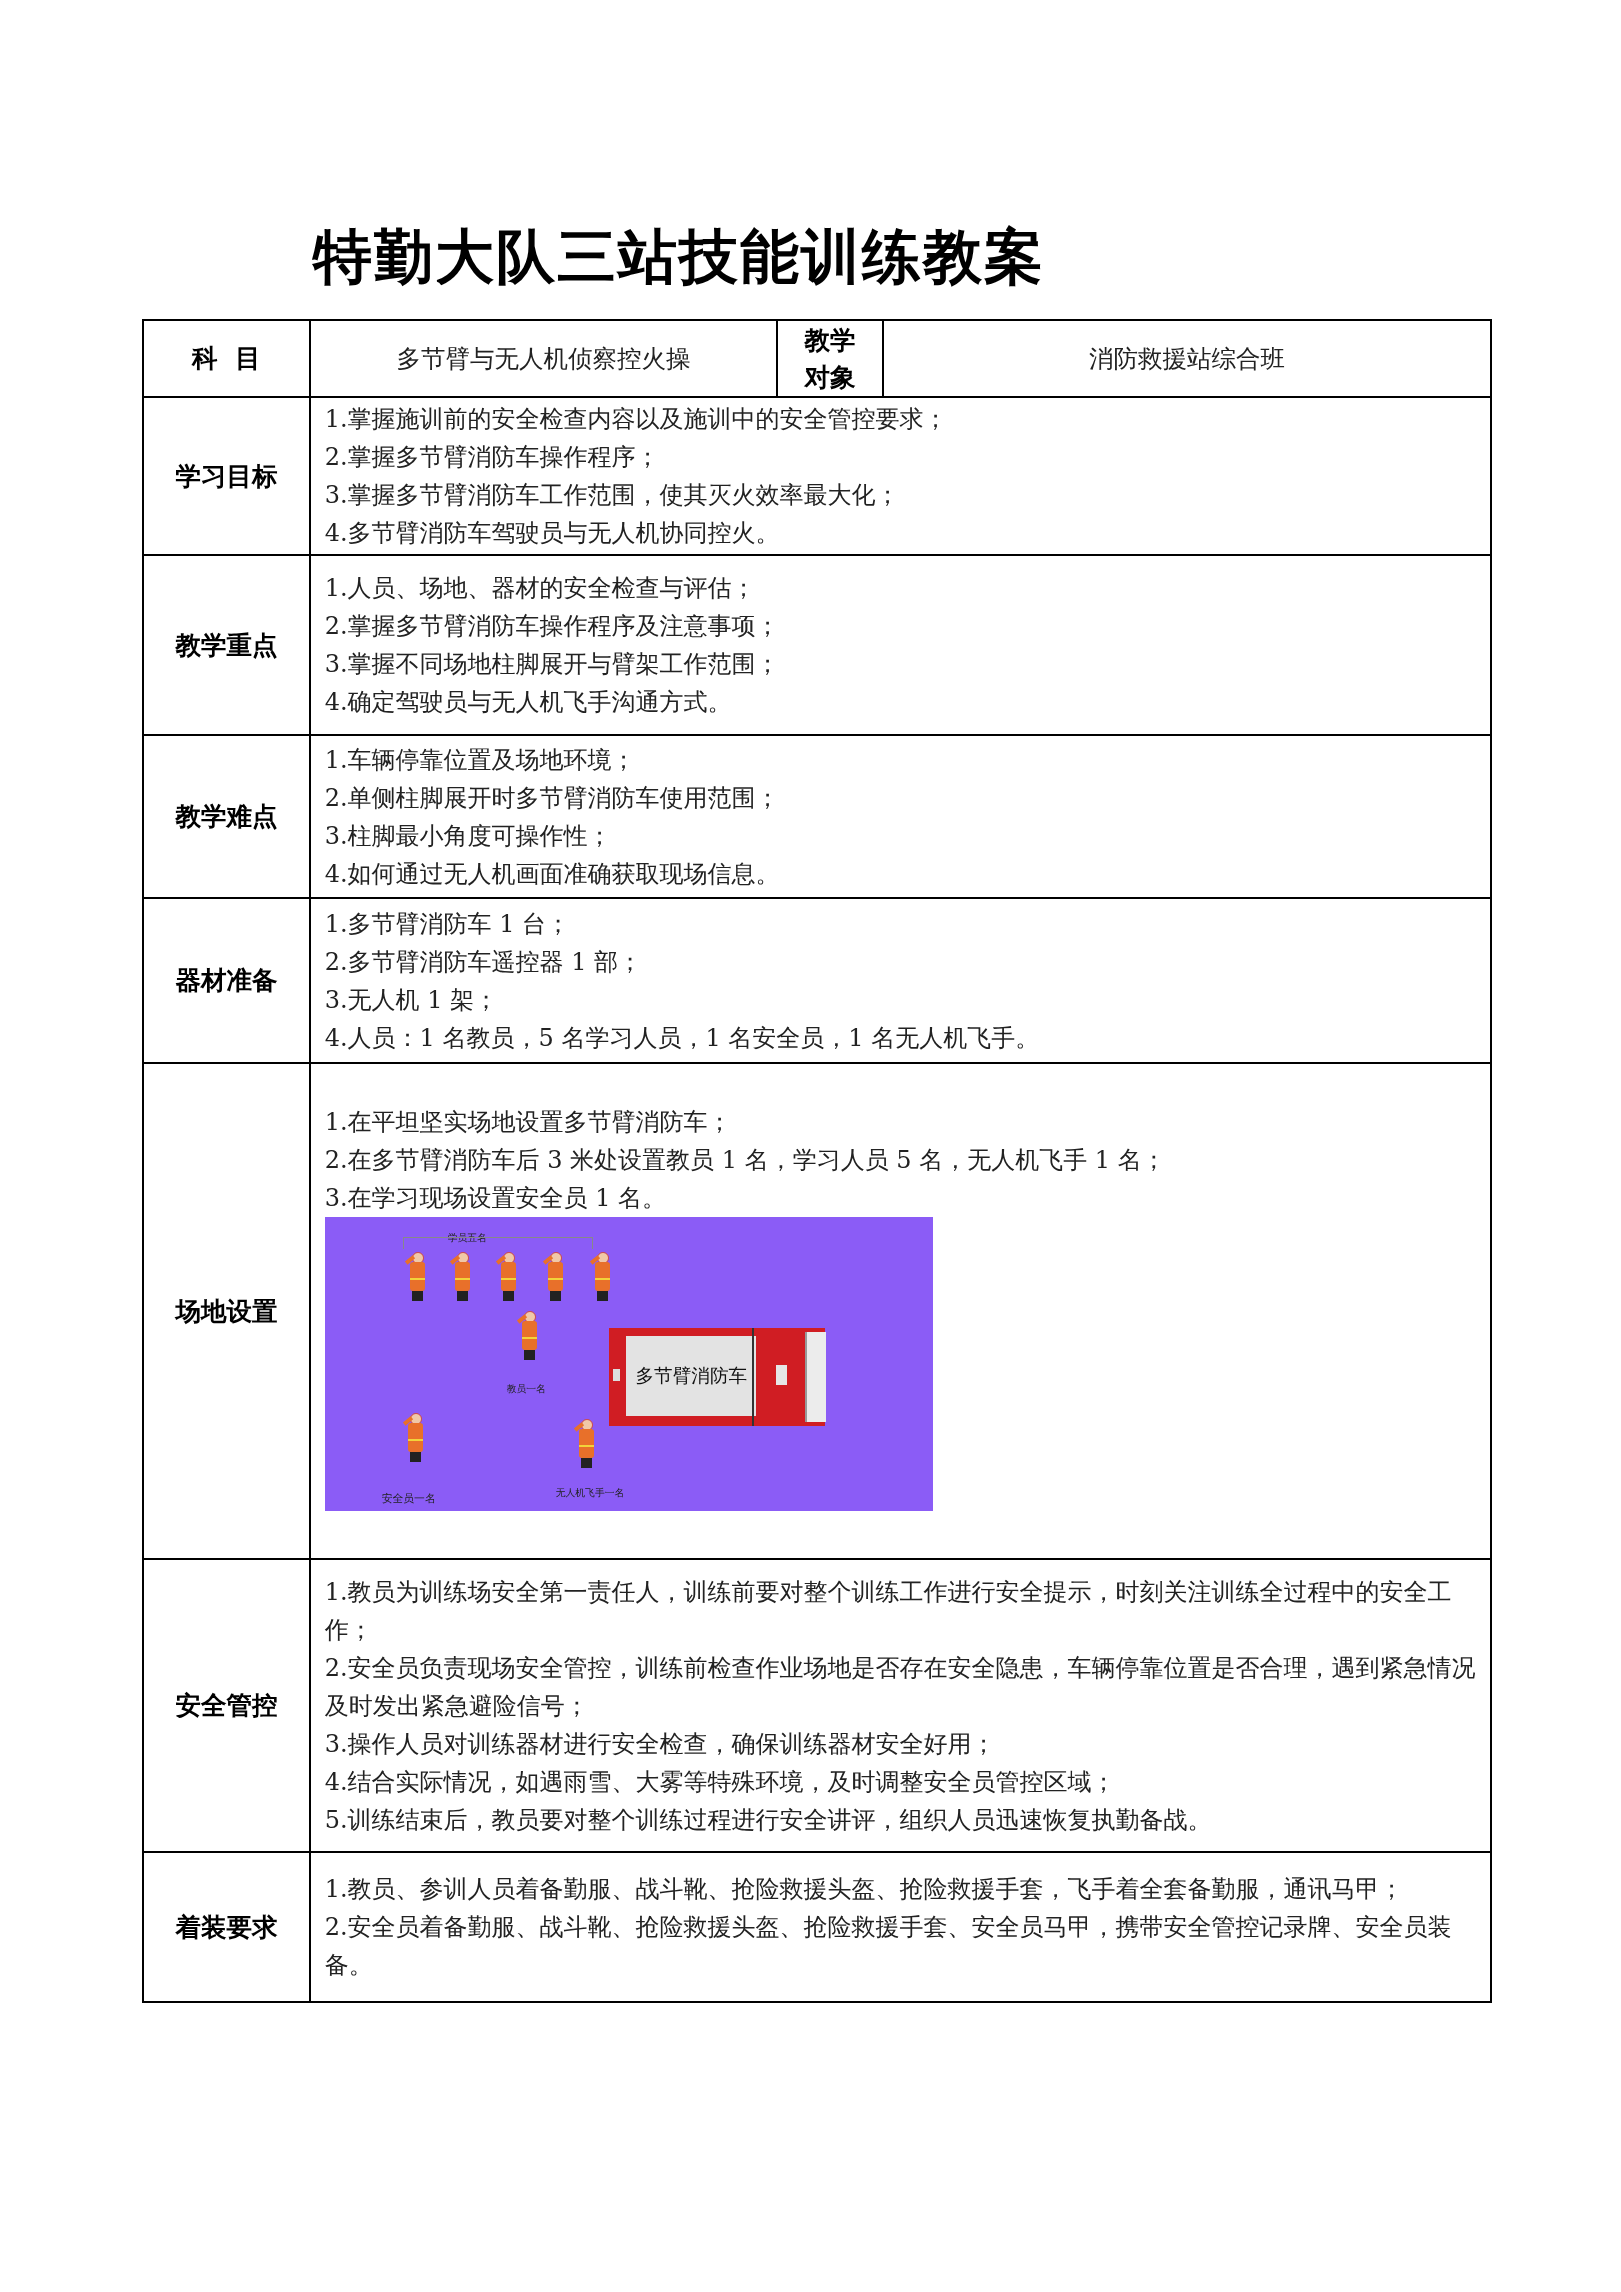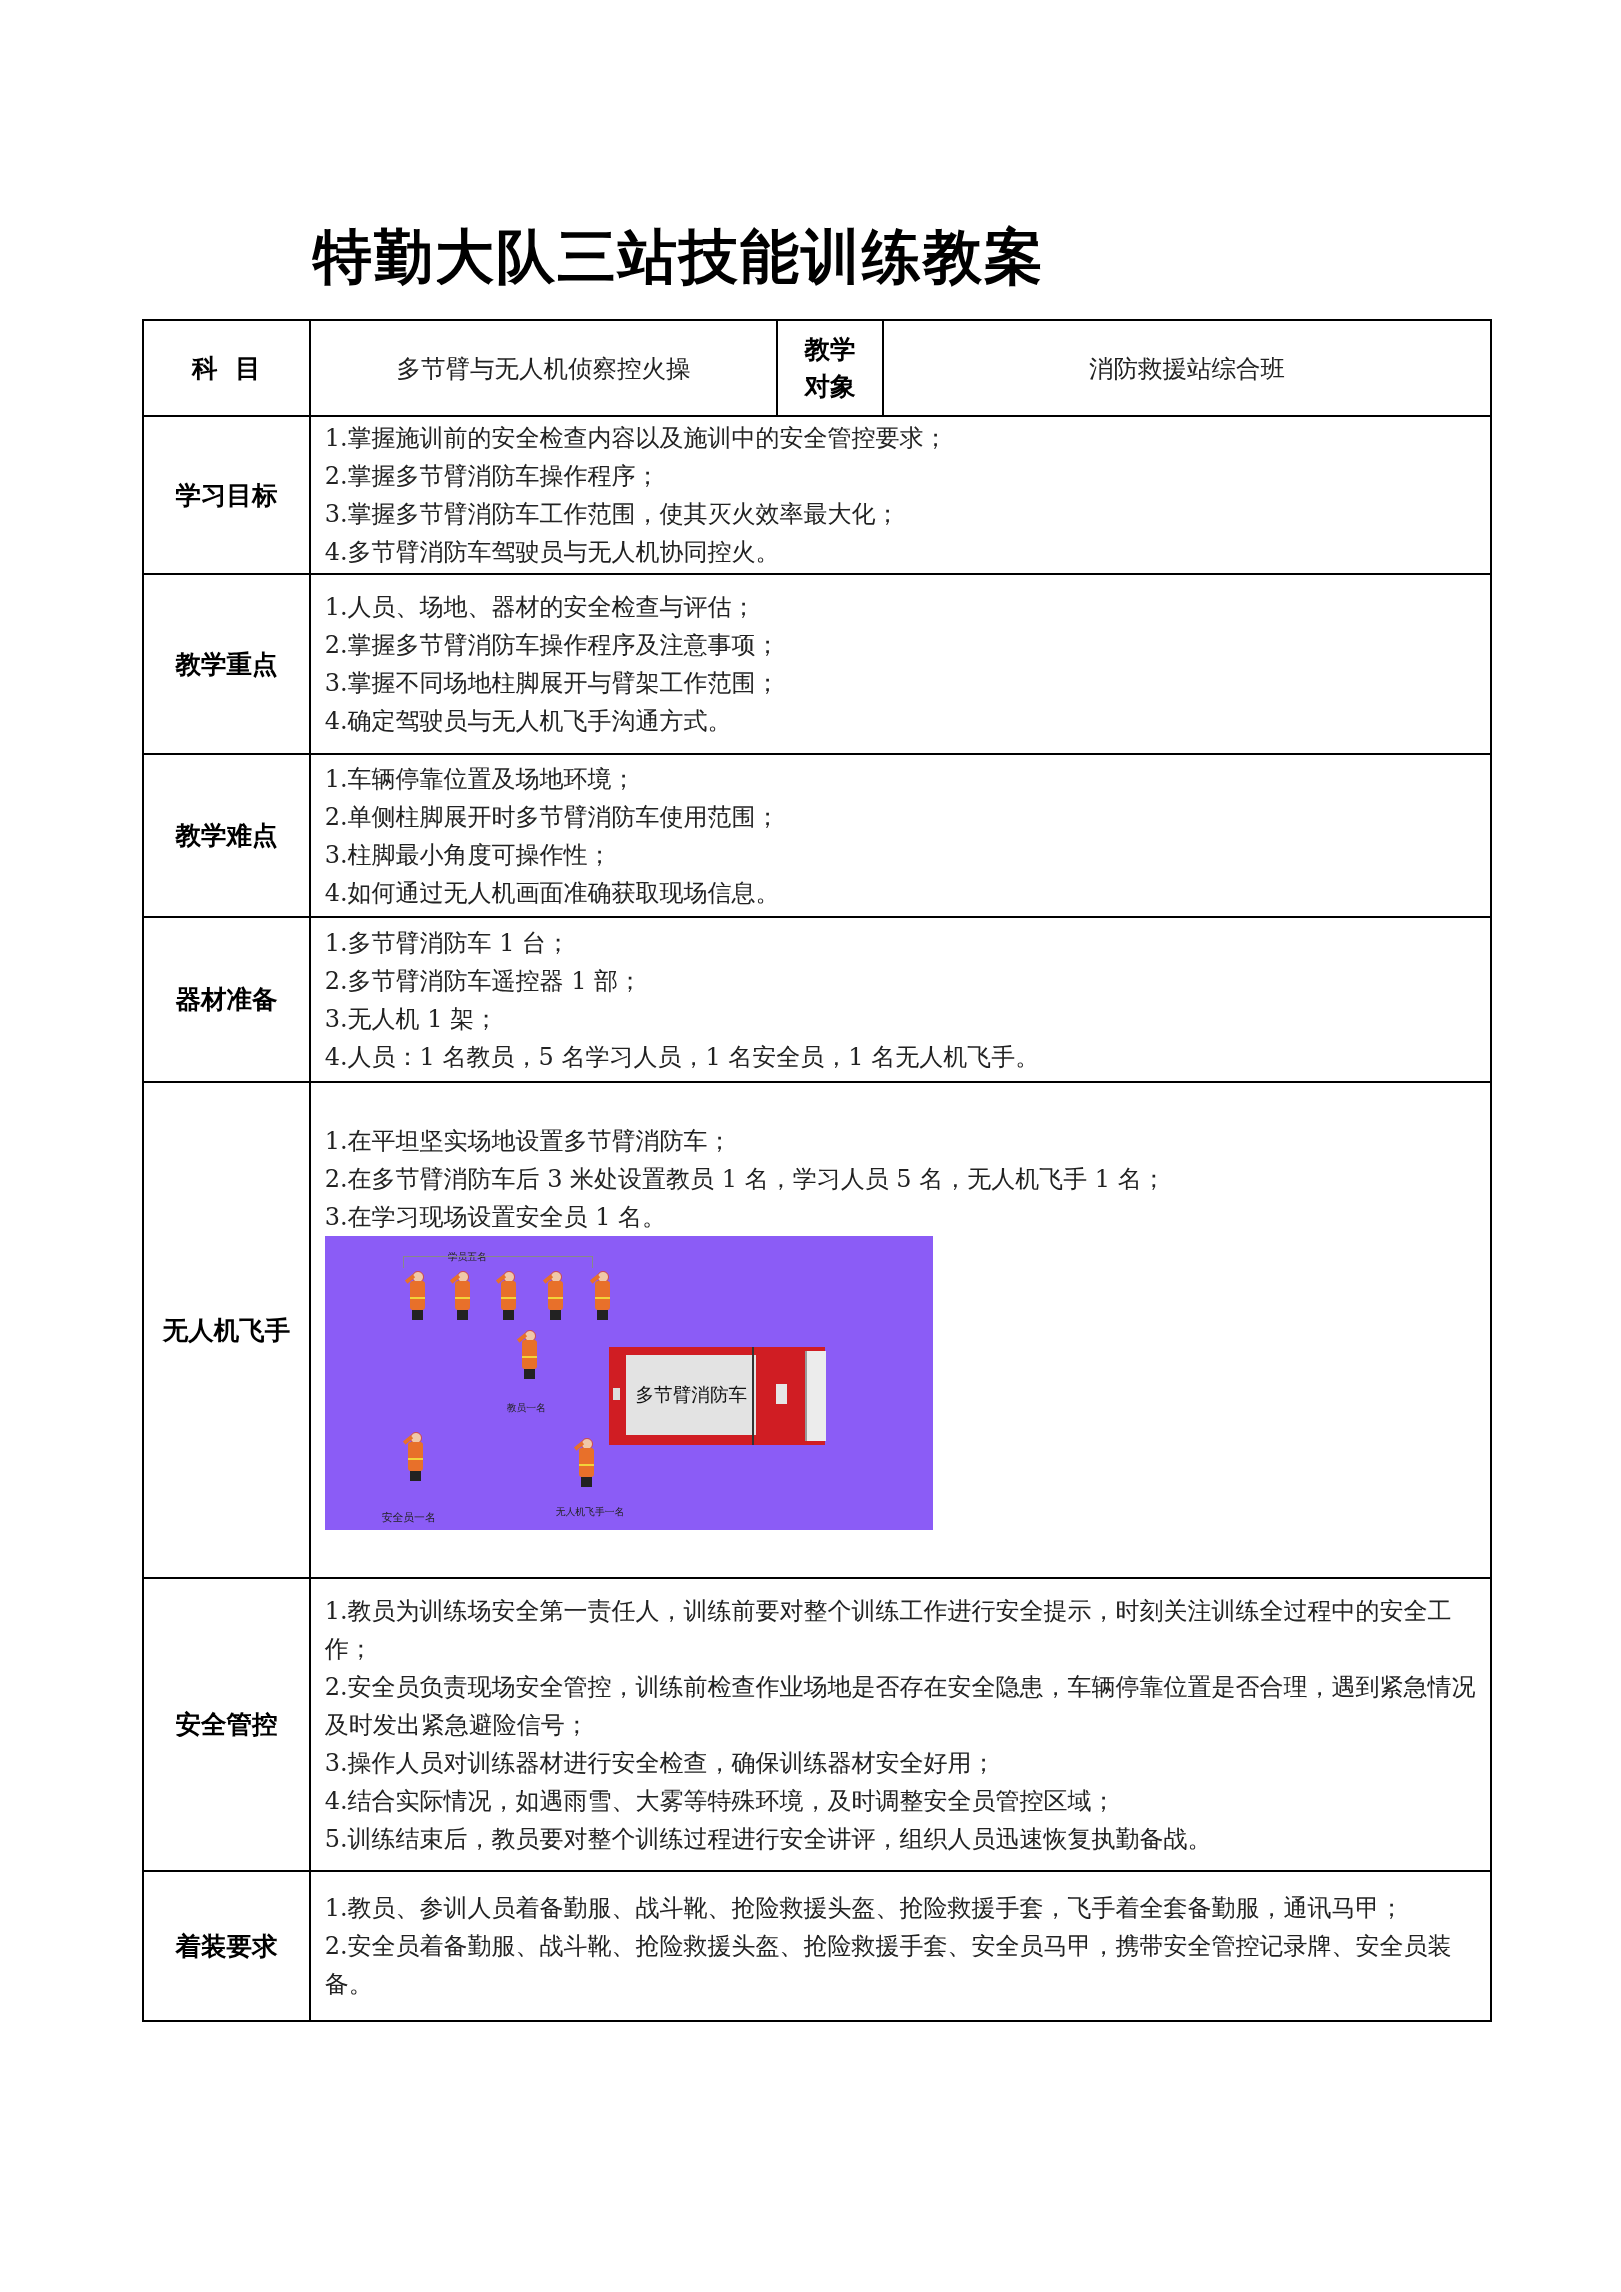--- a/index.html
+++ b/index.html
@@ -34,21 +34,21 @@
 <div class="title">特勤大队三站技能训练教案</div>
 
 <table class="plan">
   <colgroup>
     <col style="width:167px">
     <col style="width:467px">
     <col style="width:106px">
     <col style="width:608px">
   </colgroup>
   <tbody>
-      <tr style="height:96px">
+      <tr style="height:77px">
     <td class="lbl" style="white-space:pre">科  目</td>
     <td class="val">多节臂与无人机侦察控火操</td>
     <td class="lbl2"><span style="display:inline-block;width:55px;word-break:break-all;">教学对象</span></td>
     <td class="val">消防救援站综合班</td>
   </tr>
 
   <tr style="height:157px">
     <td class="lbl">学习目标</td>
     <td class="content" colspan="3">
       <div>1.掌握施训前的安全检查内容以及施训中的安全管控要求；</div>
@@ -82,21 +82,21 @@
     <td class="lbl">器材准备</td>
     <td class="content" colspan="3">
       <div>1.多节臂消防车 1 台；</div>
       <div>2.多节臂消防车遥控器 1 部；</div>
       <div>3.无人机 1 架；</div>
       <div>4.人员：1 名教员，5 名学习人员，1 名安全员，1 名无人机飞手。</div>
     </td>
   </tr>
 
   <tr style="height:496px">
-    <td class="lbl">无人机飞手</td>
+    <td class="lbl">场地设置</td>
     <td class="content" colspan="3" style="padding-top:39px !important;vertical-align:top;">
       <div>1.在平坦坚实场地设置多节臂消防车；</div>
       <div>2.在多节臂消防车后 3 米处设置教员 1 名，学习人员 5 名，无人机飞手 1 名；</div>
       <div>3.在学习现场设置安全员 1 名。</div>
       <div class="diagram">
         <div class="dlabel" style="left:123px;top:2px;">学员五名</div>
         <div class="bracket" style="left:78px;top:19.6px;width:188px;"></div>
         <div class="fig" style="left:80px;top:35px;">
               <div class="head"></div>
               <div class="arm"></div>

